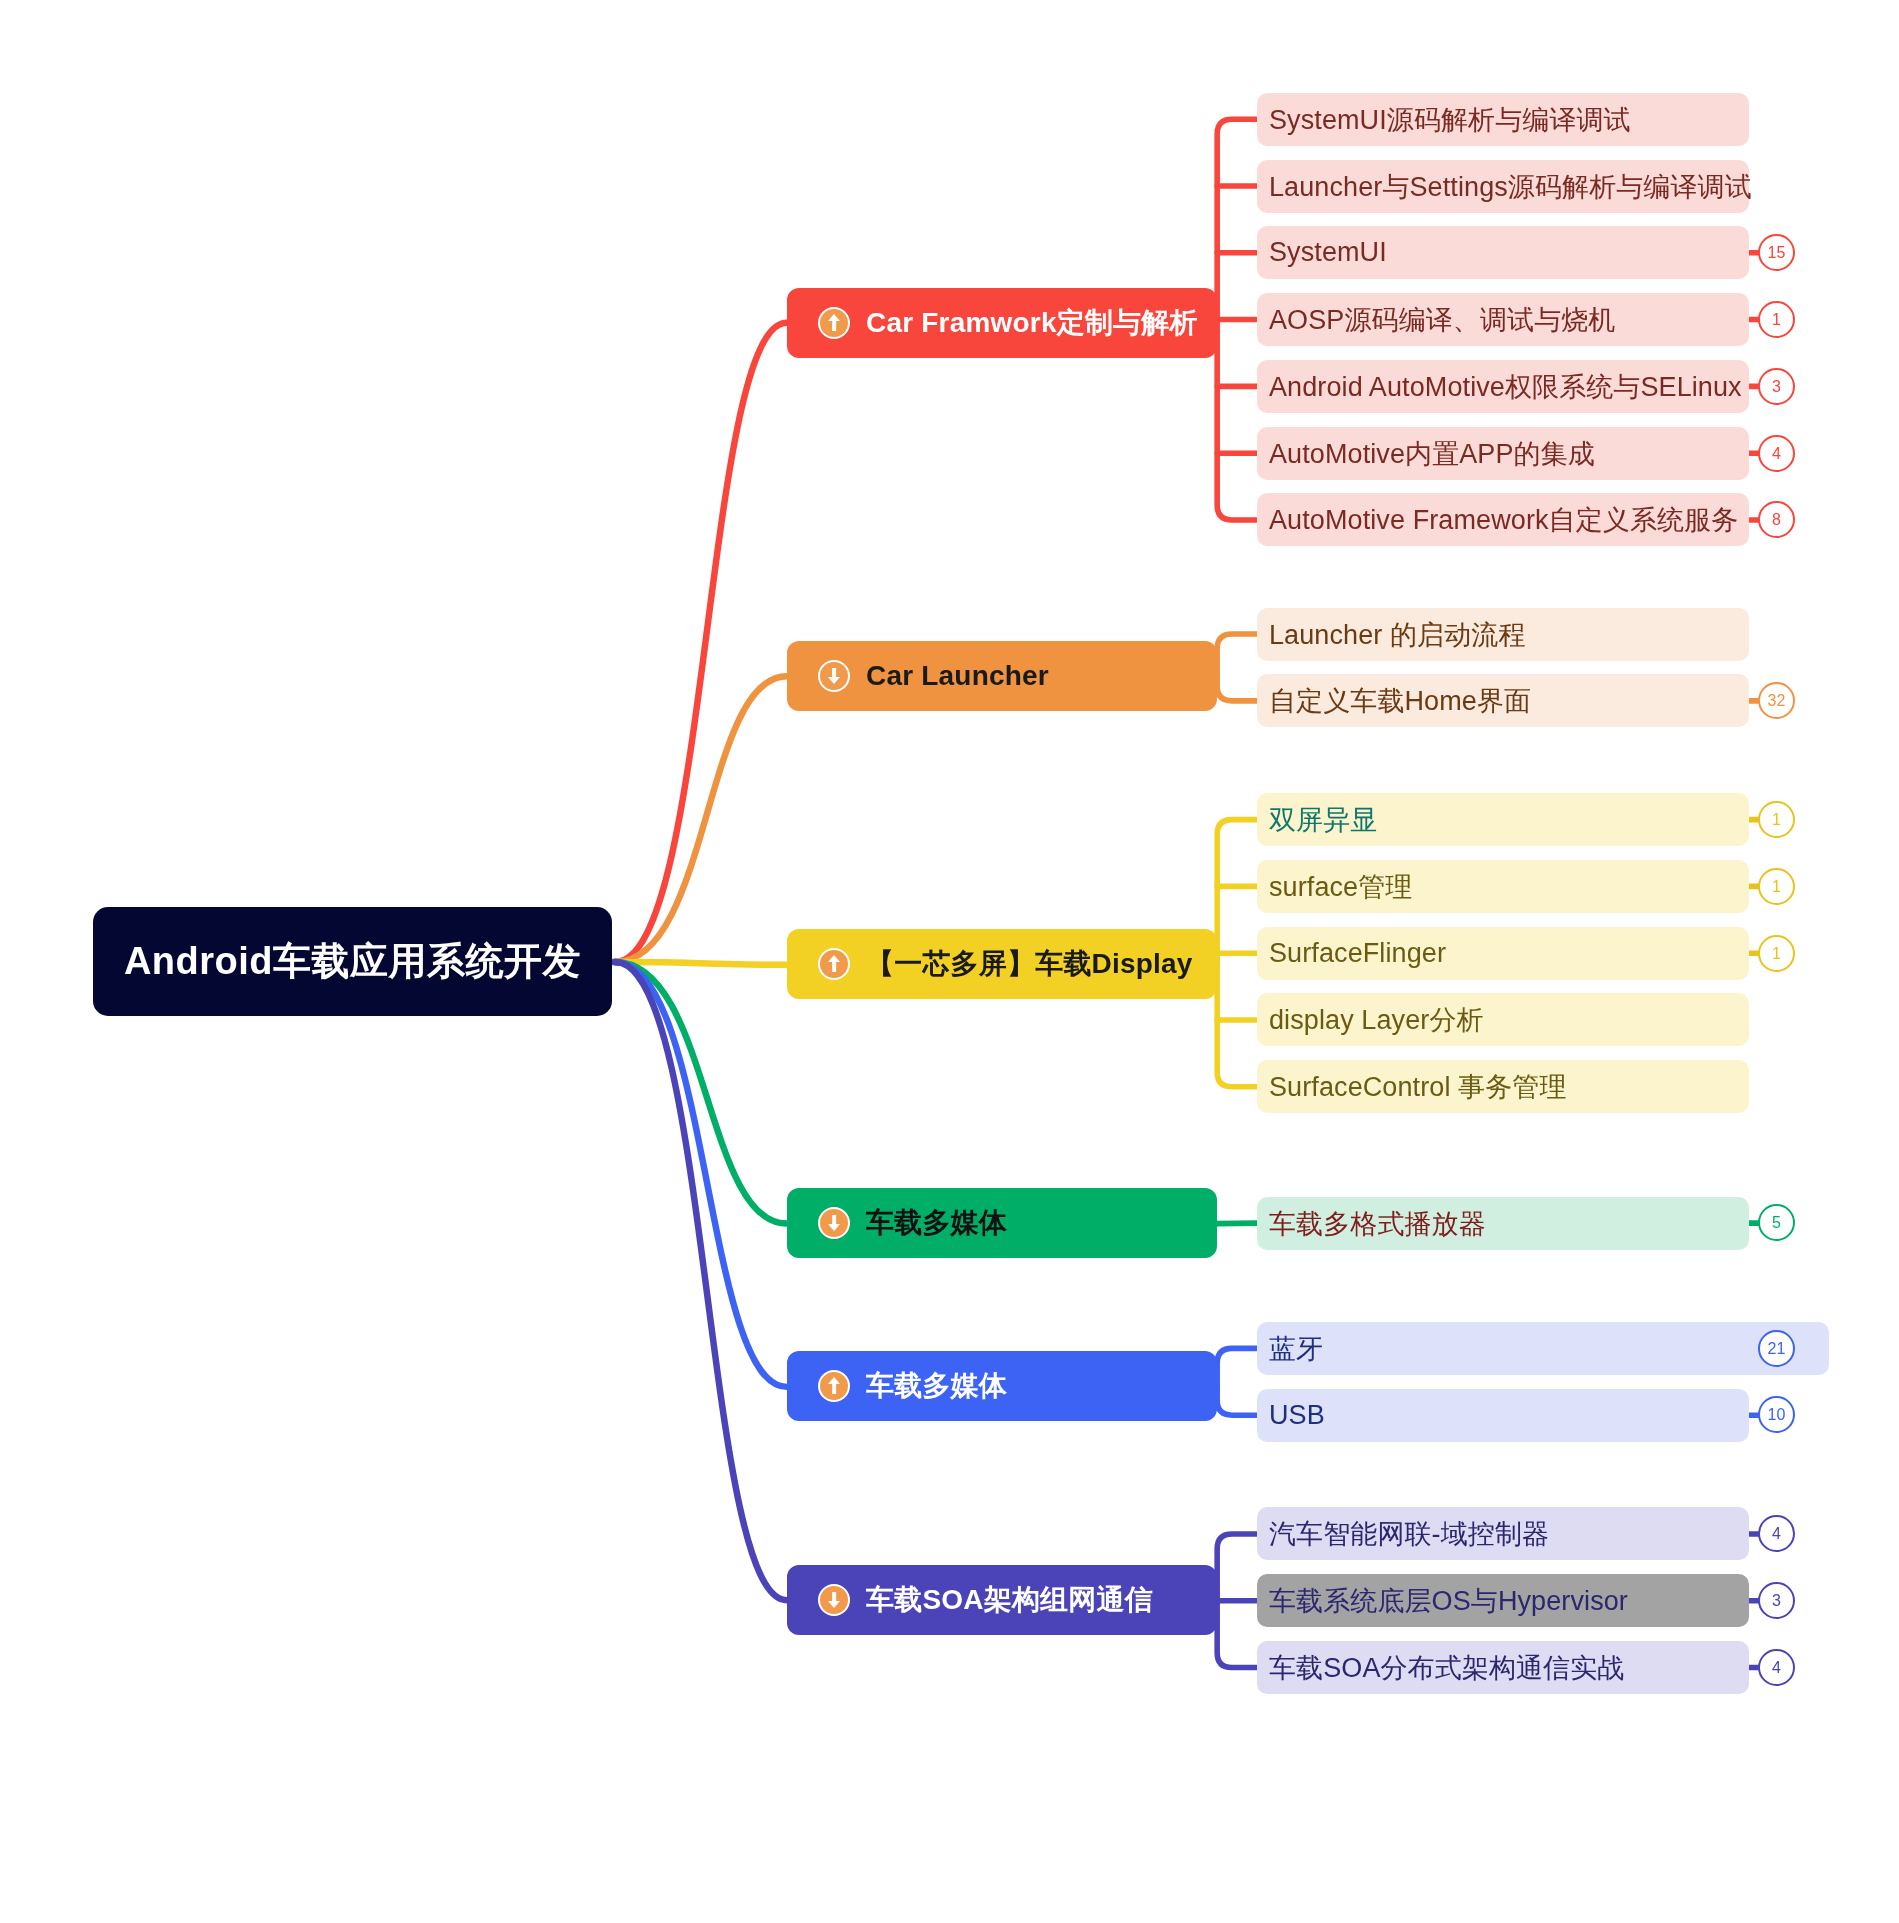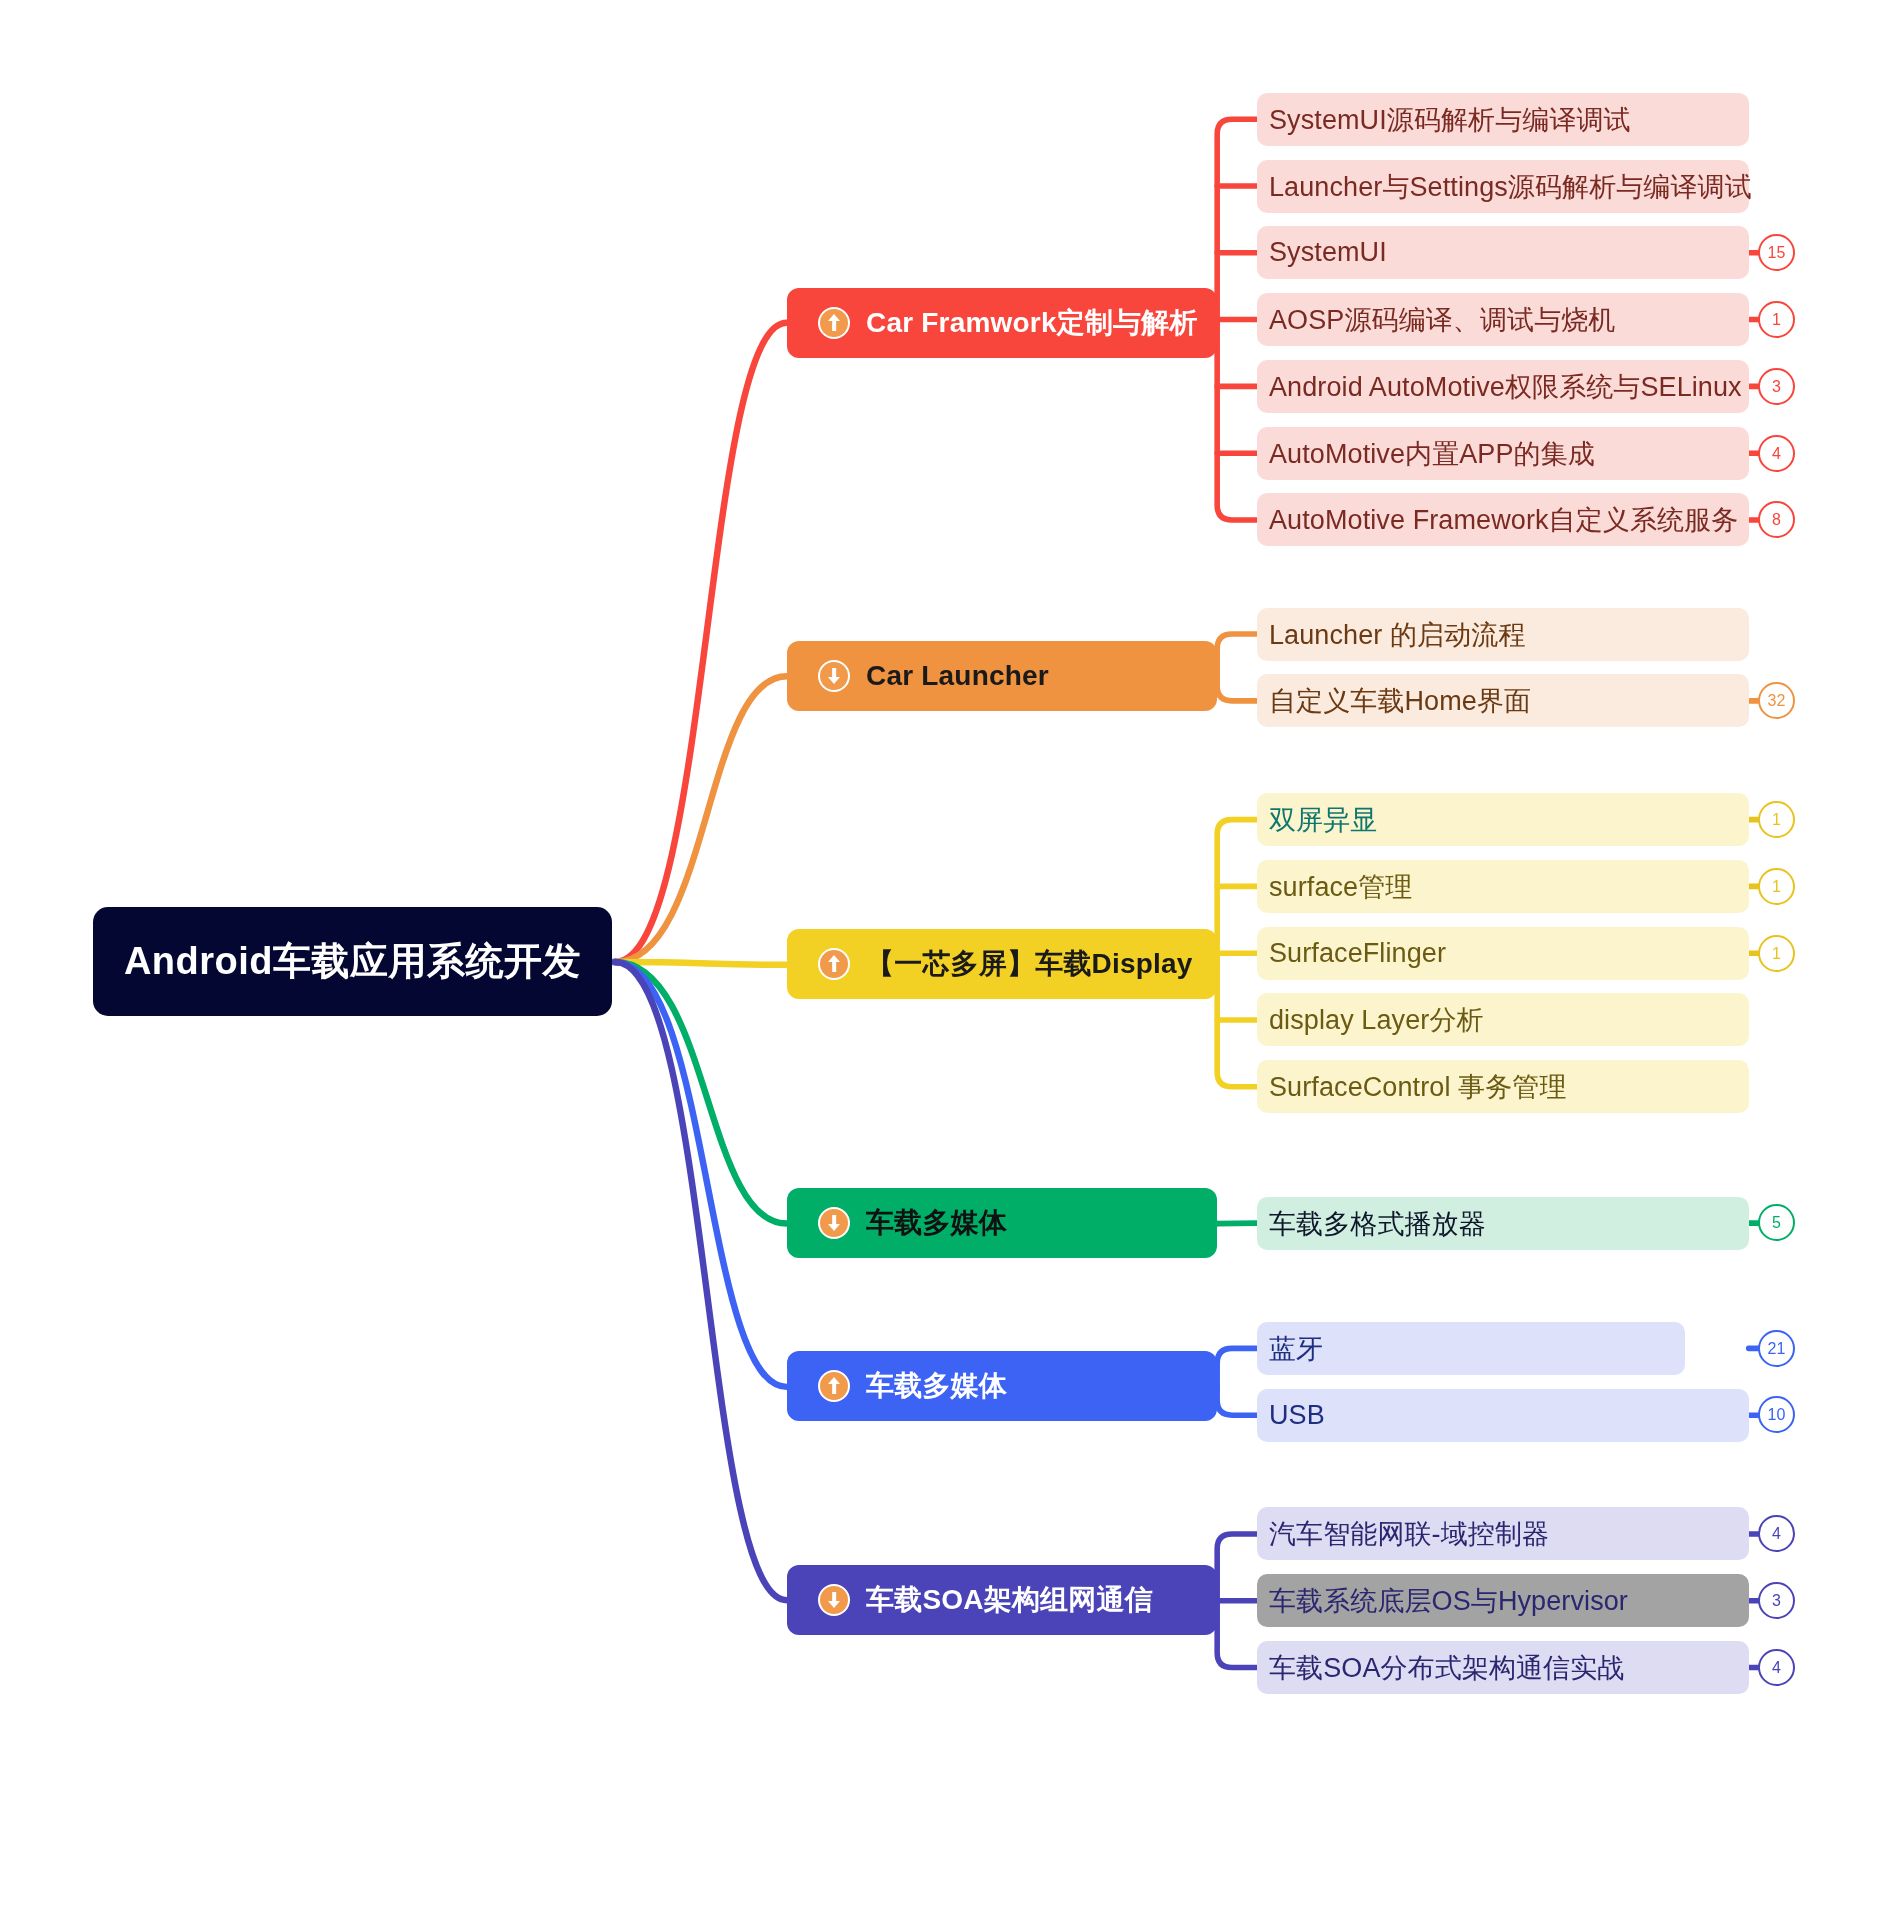--- a/index.html
+++ b/index.html
@@ -236,28 +236,28 @@
         <span class="leaf-label" style="color: rgb(107, 90, 18);">display Layer分析</span>
       </div>
       <div class="leaf" style="left: 1257px; top: 1060px; width: 492px; background: rgb(251, 244, 205);">
         <span class="leaf-label" style="color: rgb(107, 90, 18);">SurfaceControl 事务管理</span>
       </div>
       <div class="topic" style="left: 787px; top: 1188px; background: rgb(0, 174, 104);">
         <span class="ic down"></span>
         <span class="topic-label" style="color: rgb(17, 17, 17);">车载多媒体</span>
       </div>
       <div class="leaf" style="left: 1257px; top: 1197px; width: 492px; background: rgb(209, 239, 225);">
-        <span class="leaf-label" style="color: #0f172a;">车载多格式播放器</span>
+        <span class="leaf-label" style="color: #7f1d1d;">车载多格式播放器</span>
       </div>
       <div class="badge" style="left: 1758px; top: 1204px; color: rgb(0, 174, 104);">5</div>
       <div class="topic" style="left: 787px; top: 1351px; background: rgb(61, 99, 245);">
         <span class="ic up"></span>
         <span class="topic-label" style="color: rgb(255, 255, 255);">车载多媒体</span>
       </div>
-      <div class="leaf" style="left: 1257px; top: 1322px; width: 428px; background: rgb(221, 226, 250);">
+      <div class="leaf" style="left: 1257px; top: 1322px; width: 572px; background: rgb(221, 226, 250);">
         <span class="leaf-label" style="color: rgb(30, 46, 128);">蓝牙</span>
       </div>
       <div class="badge" style="left: 1758px; top: 1330px; color: rgb(61, 99, 245);">21</div>
       <div class="leaf" style="left: 1257px; top: 1389px; width: 492px; background: rgb(221, 226, 250);">
         <span class="leaf-label" style="color: rgb(30, 46, 128);">USB</span>
       </div>
       <div class="badge" style="left: 1758px; top: 1396px; color: rgb(61, 99, 245);">10</div>
       <div class="topic" style="left: 787px; top: 1565px; background: rgb(75, 68, 184);">
         <span class="ic down"></span>
         <span class="topic-label" style="color: rgb(255, 255, 255);">车载SOA架构组网通信</span>

